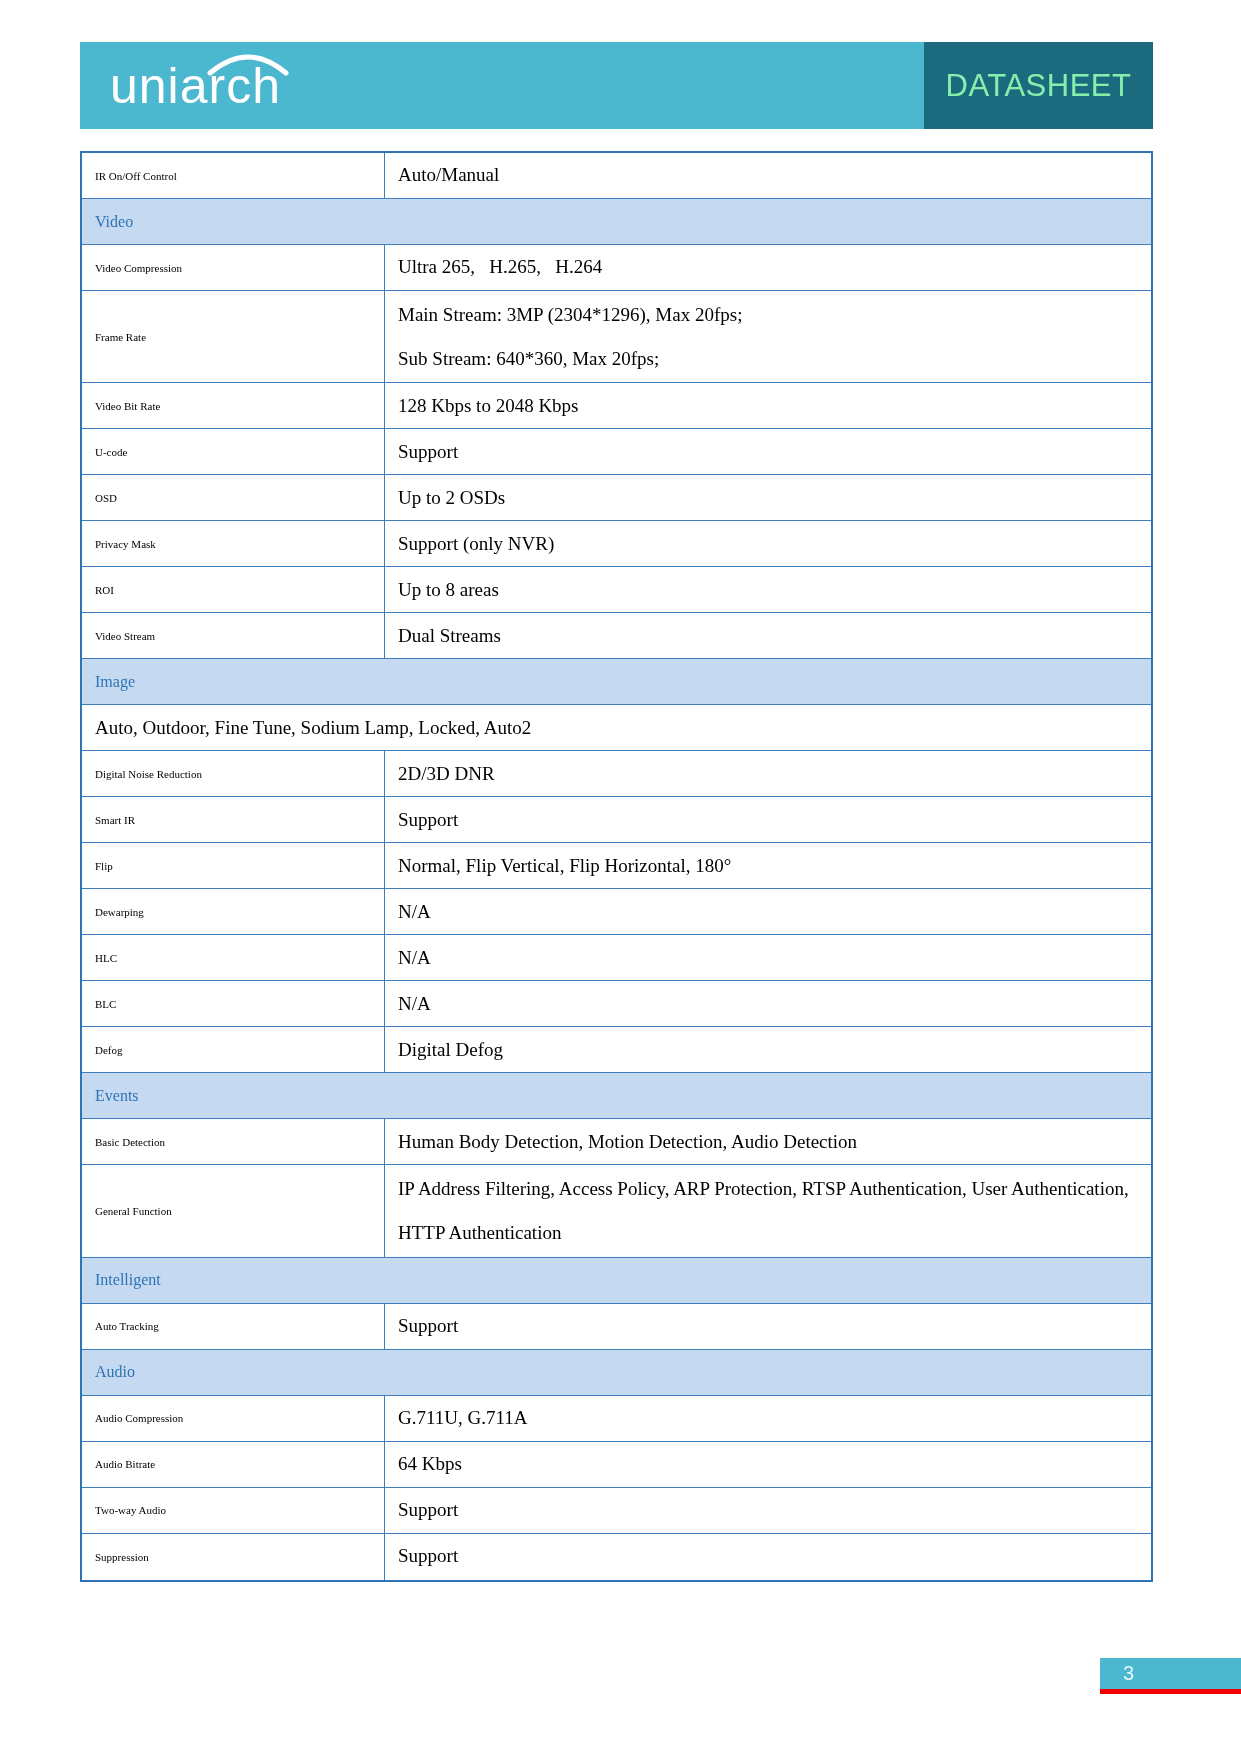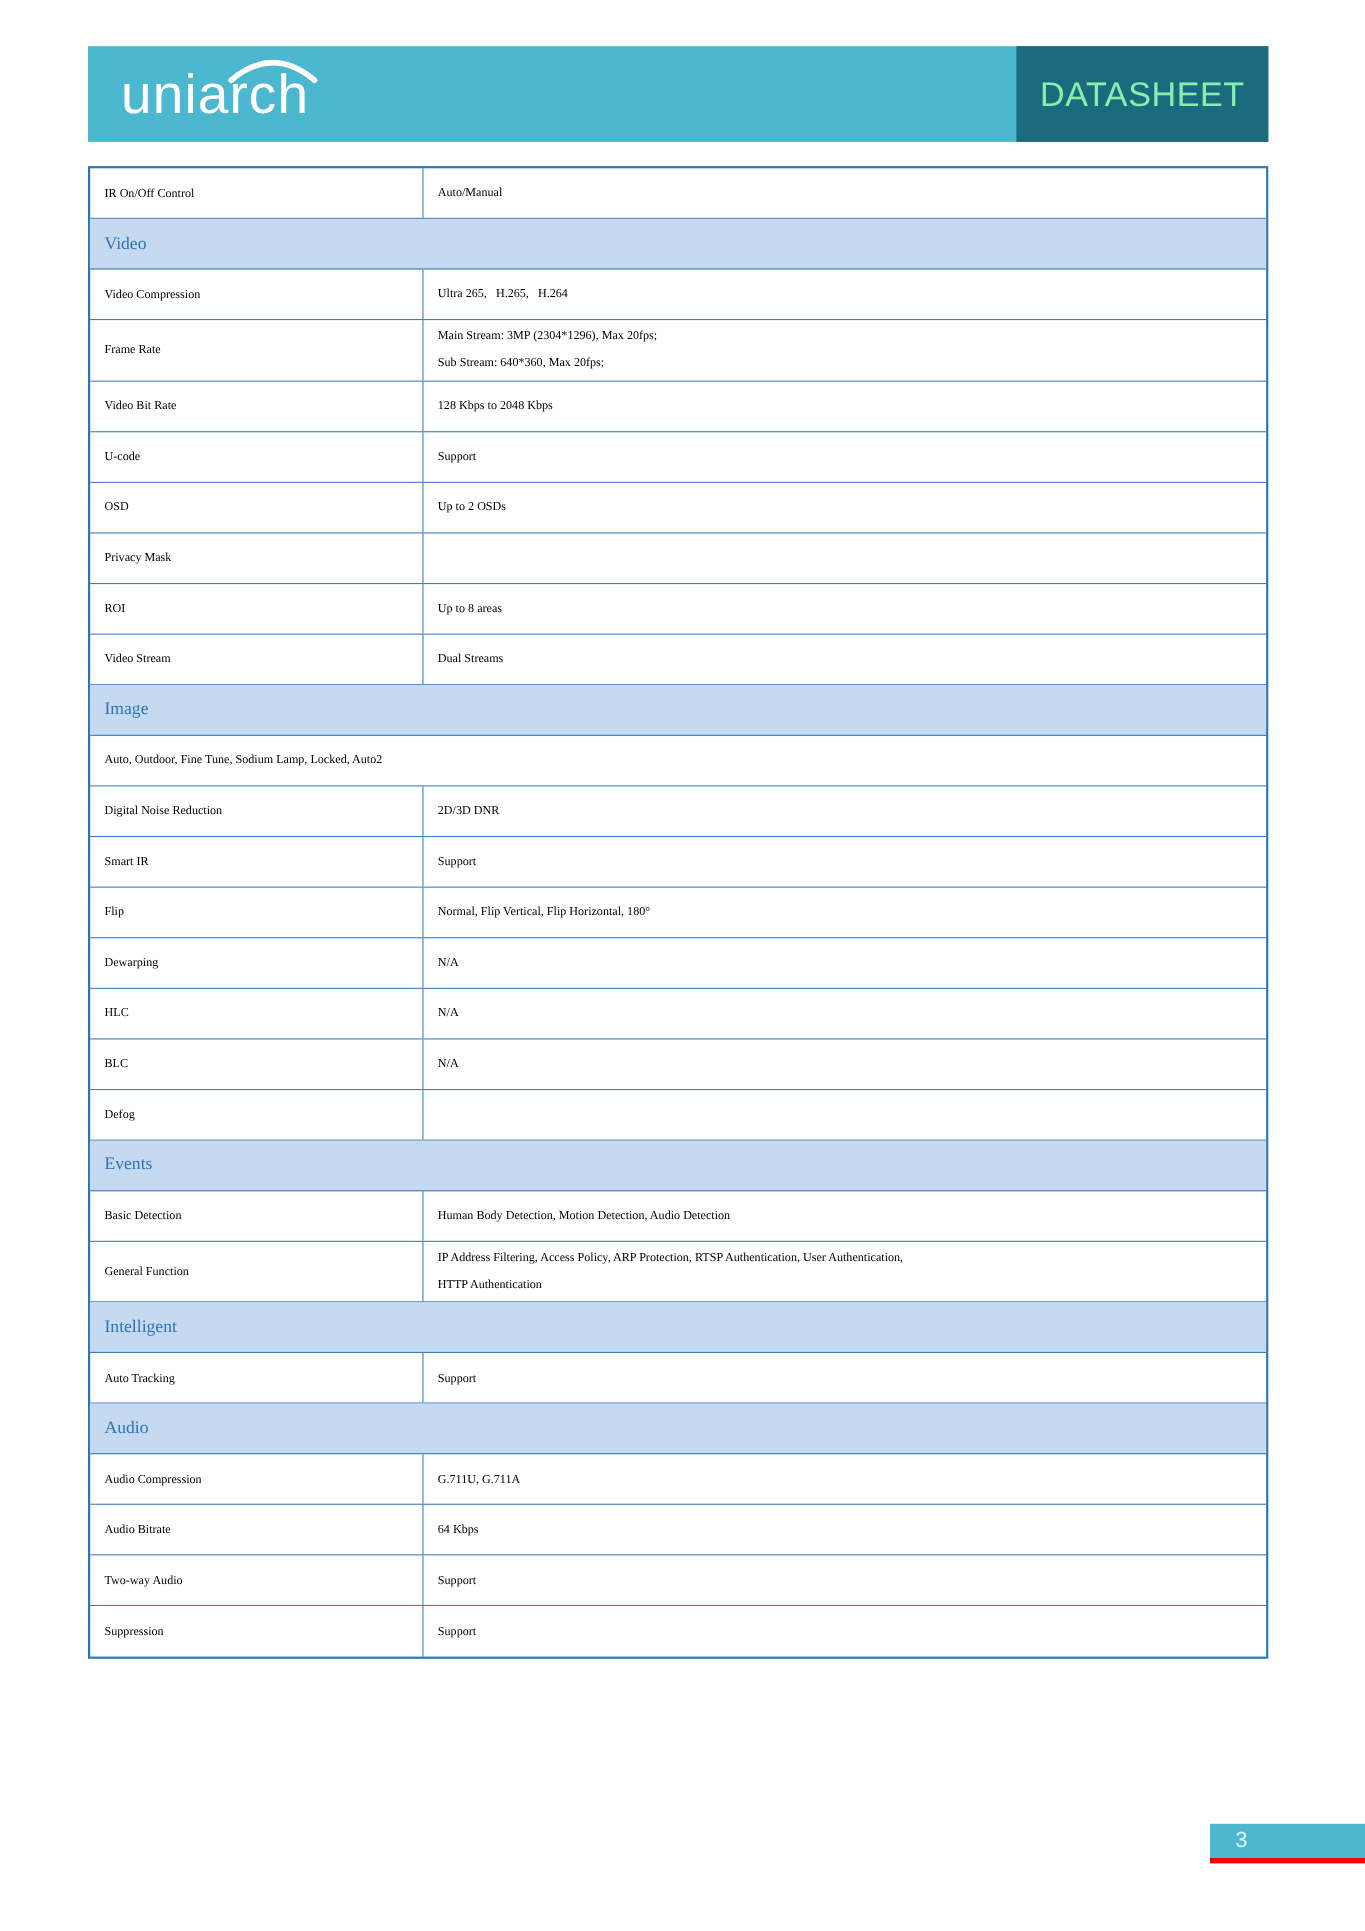--- a/index.html
+++ b/index.html
@@ -82,21 +82,21 @@
     padding-left: 13px;
     box-sizing: border-box;
     font-size: 11px;
   }
   .cell-value {
     flex: 1;
     display: flex;
     align-items: center;
     padding: 2px 12px 2px 13px;
     box-sizing: border-box;
-    font-size: 11px;
+    font-size: 19px;
     white-space: pre-wrap;
     line-height: 1.3;
   }
   .cell-value.multiline { line-height: 2.3; }
 
   .section-row {
     display: flex;
     align-items: center;
     min-height: 46px;
     background: #C5D9F1;
@@ -180,20 +180,21 @@
     <div class="cell-value">Support</div>
   </div>
 
   <div class="spec-row">
     <div class="cell-label">OSD</div>
     <div class="cell-value">Up to 2 OSDs</div>
   </div>
 
   <div class="spec-row">
     <div class="cell-label">Privacy Mask</div>
+    <div class="cell-value">Support (only NVR)</div>
   </div>
 
   <div class="spec-row">
     <div class="cell-label">ROI</div>
     <div class="cell-value">Up to 8 areas</div>
   </div>
 
   <div class="spec-row">
     <div class="cell-label">Video Stream</div>
     <div class="cell-value">Dual Streams</div>
@@ -232,20 +233,21 @@
     <div class="cell-value">N/A</div>
   </div>
 
   <div class="spec-row">
     <div class="cell-label">BLC</div>
     <div class="cell-value">N/A</div>
   </div>
 
   <div class="spec-row">
     <div class="cell-label">Defog</div>
+    <div class="cell-value">Digital Defog</div>
   </div>
 
   <div class="section-row">
     <div class="section-label">Events</div>
   </div>
 
   <div class="spec-row">
     <div class="cell-label">Basic Detection</div>
     <div class="cell-value">Human Body Detection, Motion Detection, Audio Detection</div>
   </div>

